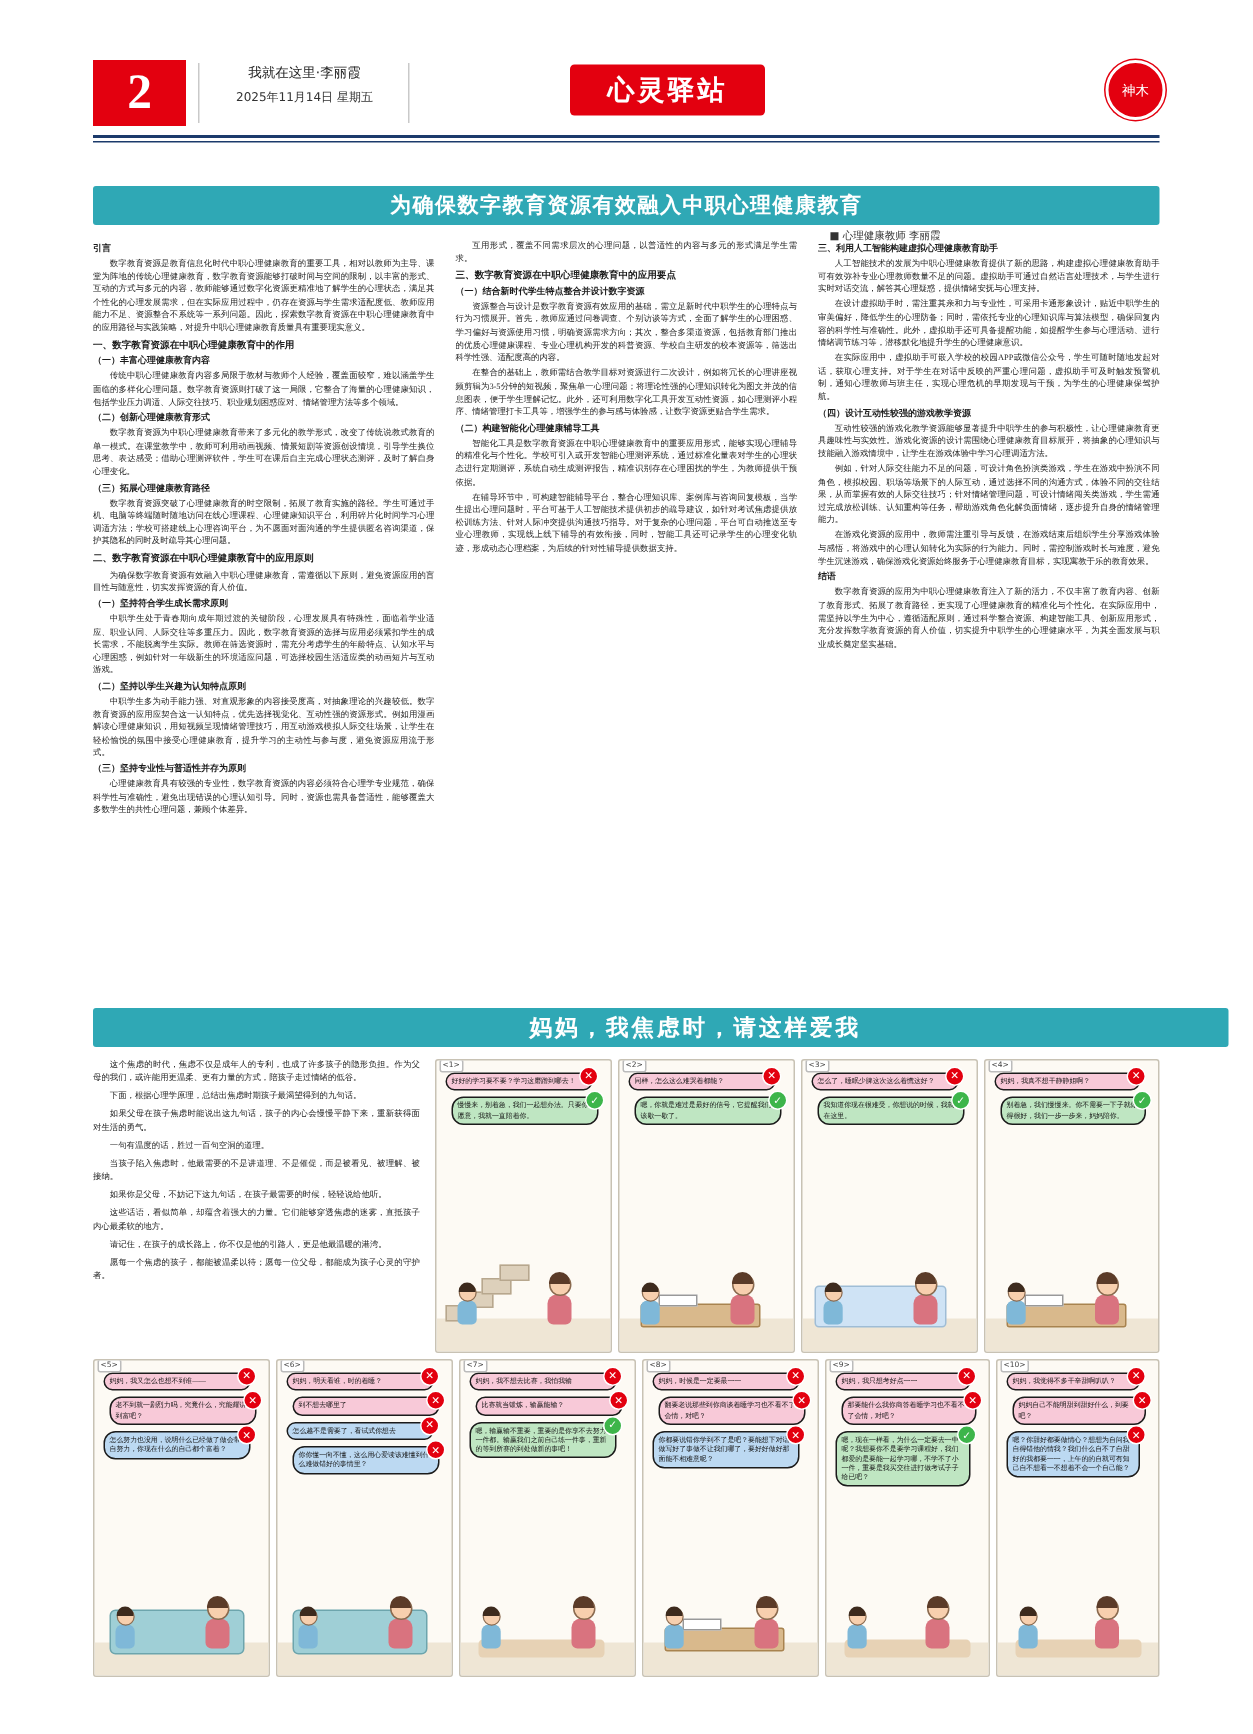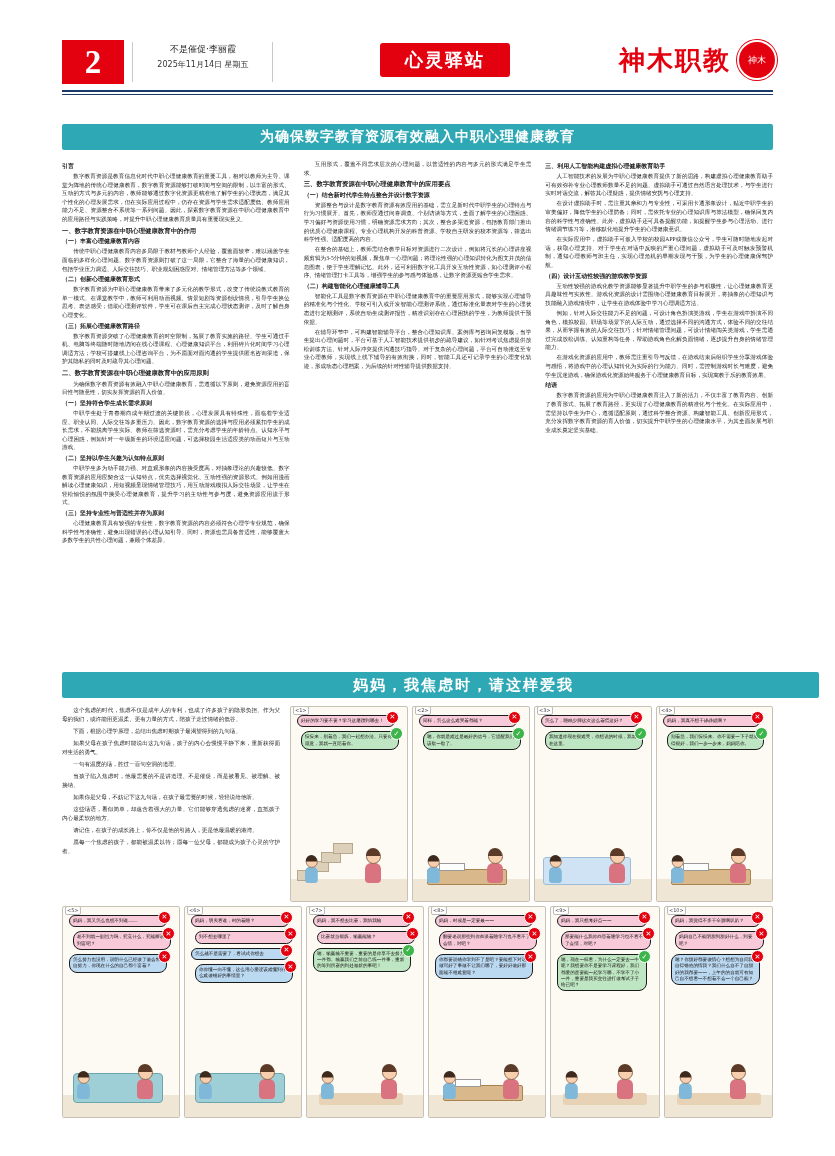--- a/index.html
+++ b/index.html
@@ -102,39 +102,39 @@
 </head>
 <body>
 
 <div class="page">
 
   <div class="masthead">
     <div class="mast-redbar"></div>
     <div class="mast-pageno">2</div>
     <div class="mast-vline" style="left:132px;"></div>
     <div class="mast-editor">
-      <div>不是催促·李丽霞</div>
+      <div>我就在这里·李丽霞</div>
       <div class="l2">2025年11月14日 星期五</div>
     </div>
     <div class="mast-vline" style="left:272px;"></div>
     <div class="mast-title-wrap">
       <div class="mast-title-bg"></div>
       <div class="mast-title">心灵驿站</div>
     </div>
     <div class="mast-brand">
-      <span class="bt">神木职教</span>
       <span class="mast-seal">神木</span>
     </div>
     <div class="mast-rule"></div>
     <div class="mast-rule2"></div>
   </div>
 
   <div class="banner b1">
     <span class="btxt">为确保数字教育资源有效融入中职心理健康教育</span>
   </div>
+  <div class="byline">■ 心理健康教师 李丽霞</div>
 
   <div class="cols">
     <div class="col" id="col1">
         <h4>引言</h4>
         <p>数字教育资源是教育信息化时代中职心理健康教育的重要工具，相对以教师为主导、课堂为阵地的传统心理健康教育，数字教育资源能够打破时间与空间的限制，以丰富的形式、互动的方式与多元的内容，教师能够通过数字化资源更精准地了解学生的心理状态，满足其个性化的心理发展需求，但在实际应用过程中，仍存在资源与学生需求适配度低、教师应用能力不足、资源整合不系统等一系列问题。因此，探索数字教育资源在中职心理健康教育中的应用路径与实践策略，对提升中职心理健康教育质量具有重要现实意义。</p>
         <h3>一、数字教育资源在中职心理健康教育中的作用</h3>
         <h4>（一）丰富心理健康教育内容</h4>
         <p>传统中职心理健康教育内容多局限于教材与教师个人经验，覆盖面较窄，难以涵盖学生面临的多样化心理问题。数字教育资源则打破了这一局限，它整合了海量的心理健康知识，包括学业压力调适、人际交往技巧、职业规划困惑应对、情绪管理方法等多个领域。</p>
         <h4>（二）创新心理健康教育形式</h4>
         <p>数字教育资源为中职心理健康教育带来了多元化的教学形式，改变了传统说教式教育的单一模式。在课堂教学中，教师可利用动画视频、情景短剧等资源创设情境，引导学生换位思考、表达感受；借助心理测评软件，学生可在课后自主完成心理状态测评，及时了解自身心理变化。</p>

